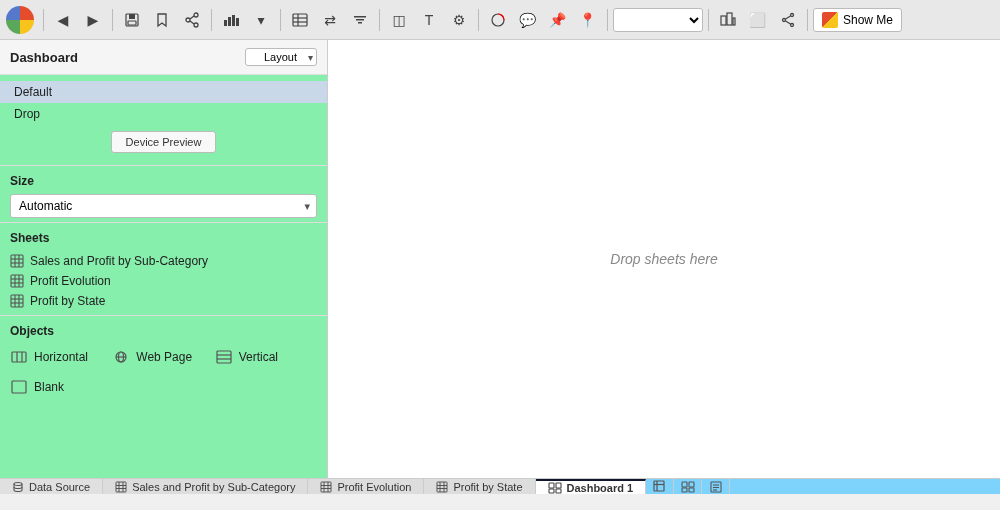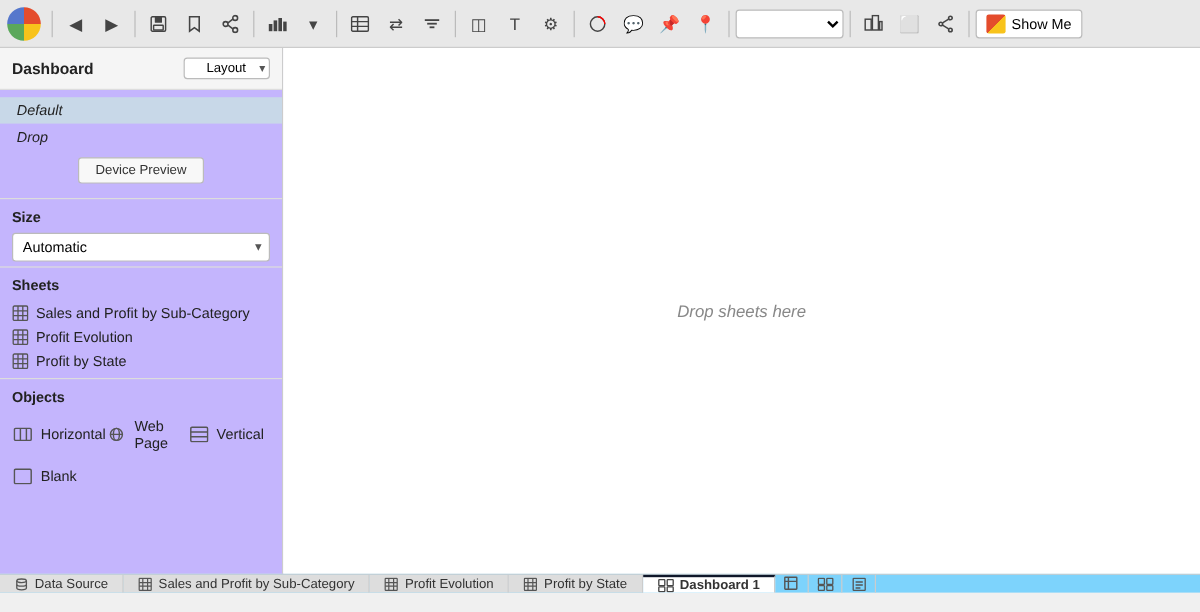--- a/index.html
+++ b/index.html
@@ -60,22 +60,22 @@
     }
 
     
     .main-container {
       display: flex;
       height: calc(510px - 40px - 32px);
     }
 
     
     .left-panel {
-      width: 236px;
-      background: #c4b5fd;
+      width: 328px;
+      background: #86efac;
       border-right: 1px solid #ccc;
       display: flex;
       flex-direction: column;
       overflow: hidden;
     }
 
     
     .panel-header {
       display: flex;
       align-items: center;
@@ -119,21 +119,20 @@
       padding: 6px 0;
       border-bottom: 1px solid #ddd;
     }
     .device-option {
       display: flex;
       align-items: center;
       padding: 4px 14px;
       cursor: pointer;
       font-size: 12px;
       color: #222;
-      font-style: italic;
     }
     .device-option.selected {
       background: #c8d8e8;
     }
     .device-preview-btn {
       display: block;
       margin: 6px auto;
       padding: 4px 14px;
       background: #f8f8f8;
       border: 1px solid #bbb;

